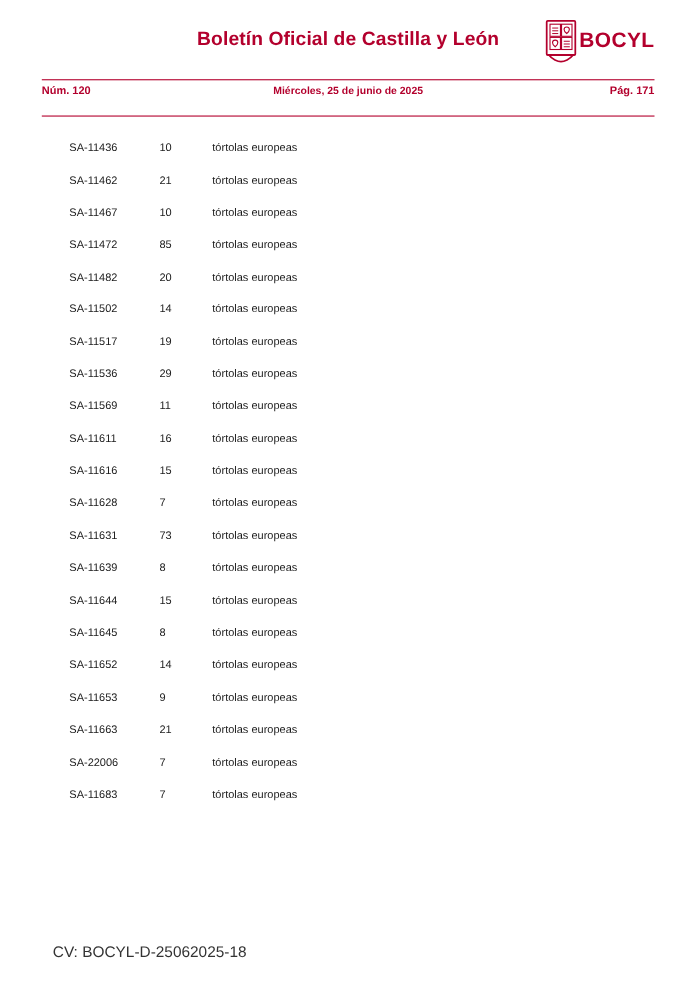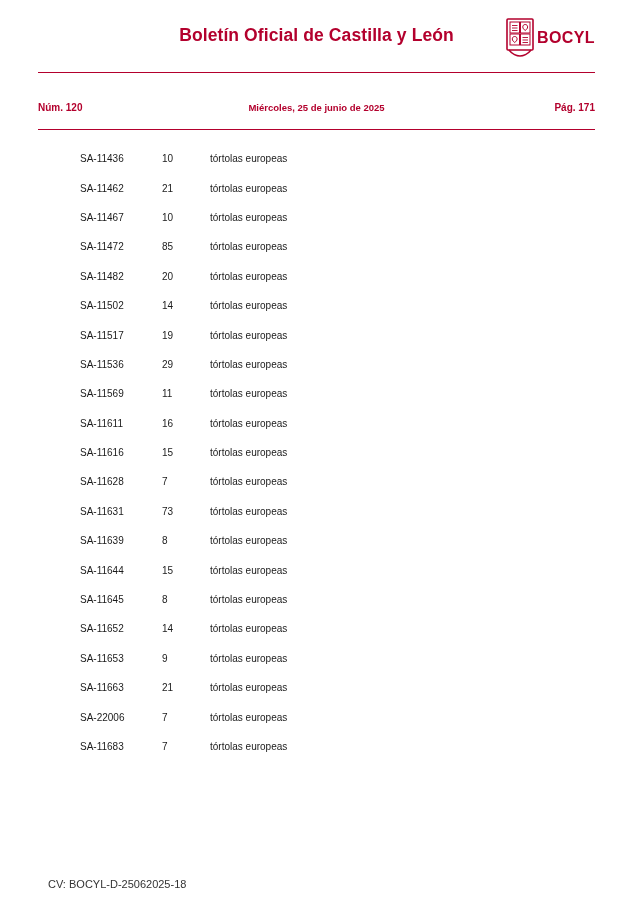--- a/index.html
+++ b/index.html
@@ -51,42 +51,42 @@
     text-align: center;
     font-size: 17.5px;
     font-weight: bold;
     color: #b3002d;
     letter-spacing: 0.1px;
     pointer-events: none;
   }
 
   .bocyl-logo {
     flex: 0 0 auto;
-    font-size: 16px;
+    font-size: 19px;
     font-weight: bold;
     color: #b3002d;
     letter-spacing: 0.4px;
     margin-top: 6px;
     position: relative;
     z-index: 2;
   }
 
   .rule {
     border: none;
     border-top: 1.1px solid #b3002d;
     margin: 0 38px;
   }
   .rule.top { margin-top: 2px; }
 
   .subheader {
     position: relative;
     height: 24px;
-    margin: 16px 38px;
+    margin: 4px 38px;
     display: flex;
-    align-items: flex-end;
+    align-items: flex-start;
     font-size: 10px;
     font-weight: bold;
     color: #b3002d;
   }
   .subheader .left { flex: 0 0 auto; }
   .subheader .center {
     position: absolute;
     left: 0; right: 0;
     text-align: center;
     font-size: 9.5px;
@@ -96,40 +96,40 @@
     flex: 0 0 auto;
   }
 
   
   .content {
     padding: 14px 0 0 0;
   }
 
   table.records {
     border-collapse: collapse;
-    margin-left: 80px;
+    margin-left: 63px;
     font-size: 10px;
     color: #1a1a1a;
   }
   table.records td {
     padding: 0;
     height: 29.4px;
     vertical-align: middle;
     white-space: nowrap;
   }
   td.col-code { width: 82px; }
   td.col-qty  { width: 48px; }
   td.col-species { width: 200px; }
 
   
   .footer {
     position: absolute;
     left: 48px;
-    bottom: 9px;
-    font-size: 11px;
+    bottom: 26px;
+    font-size: 14px;
     color: #333333;
   }
 </style>
 </head>
 <body>
 
 <div class="page">
 
   <div class="header">
 

